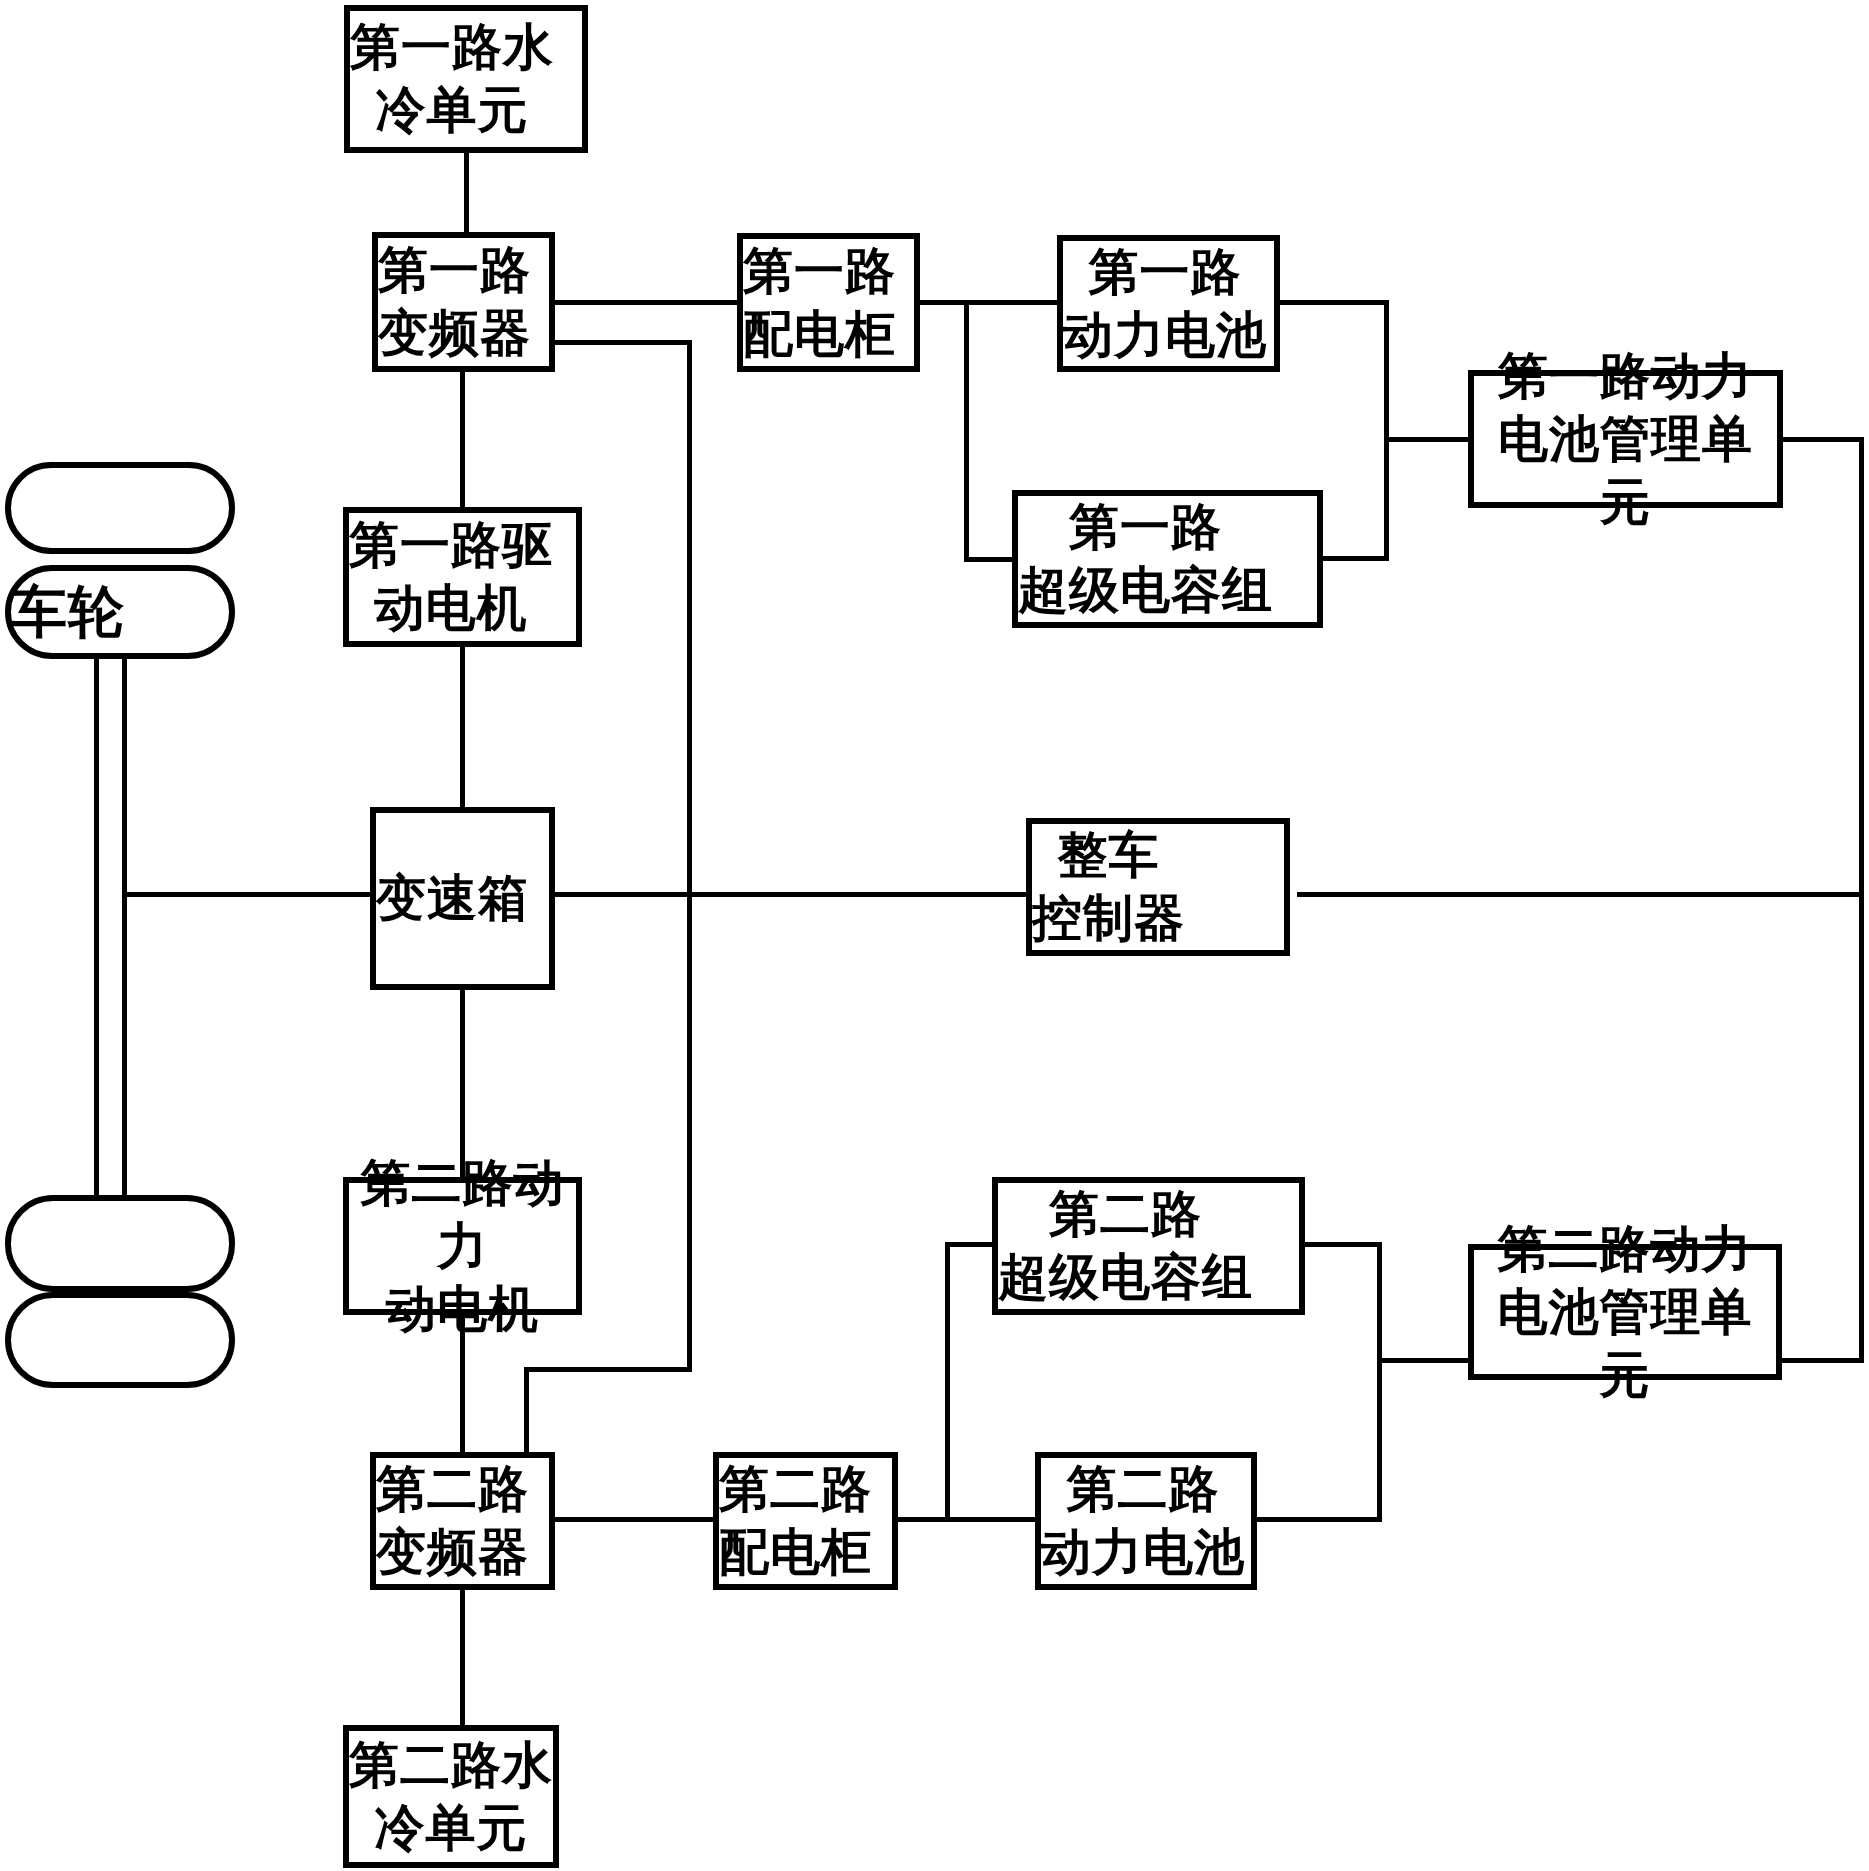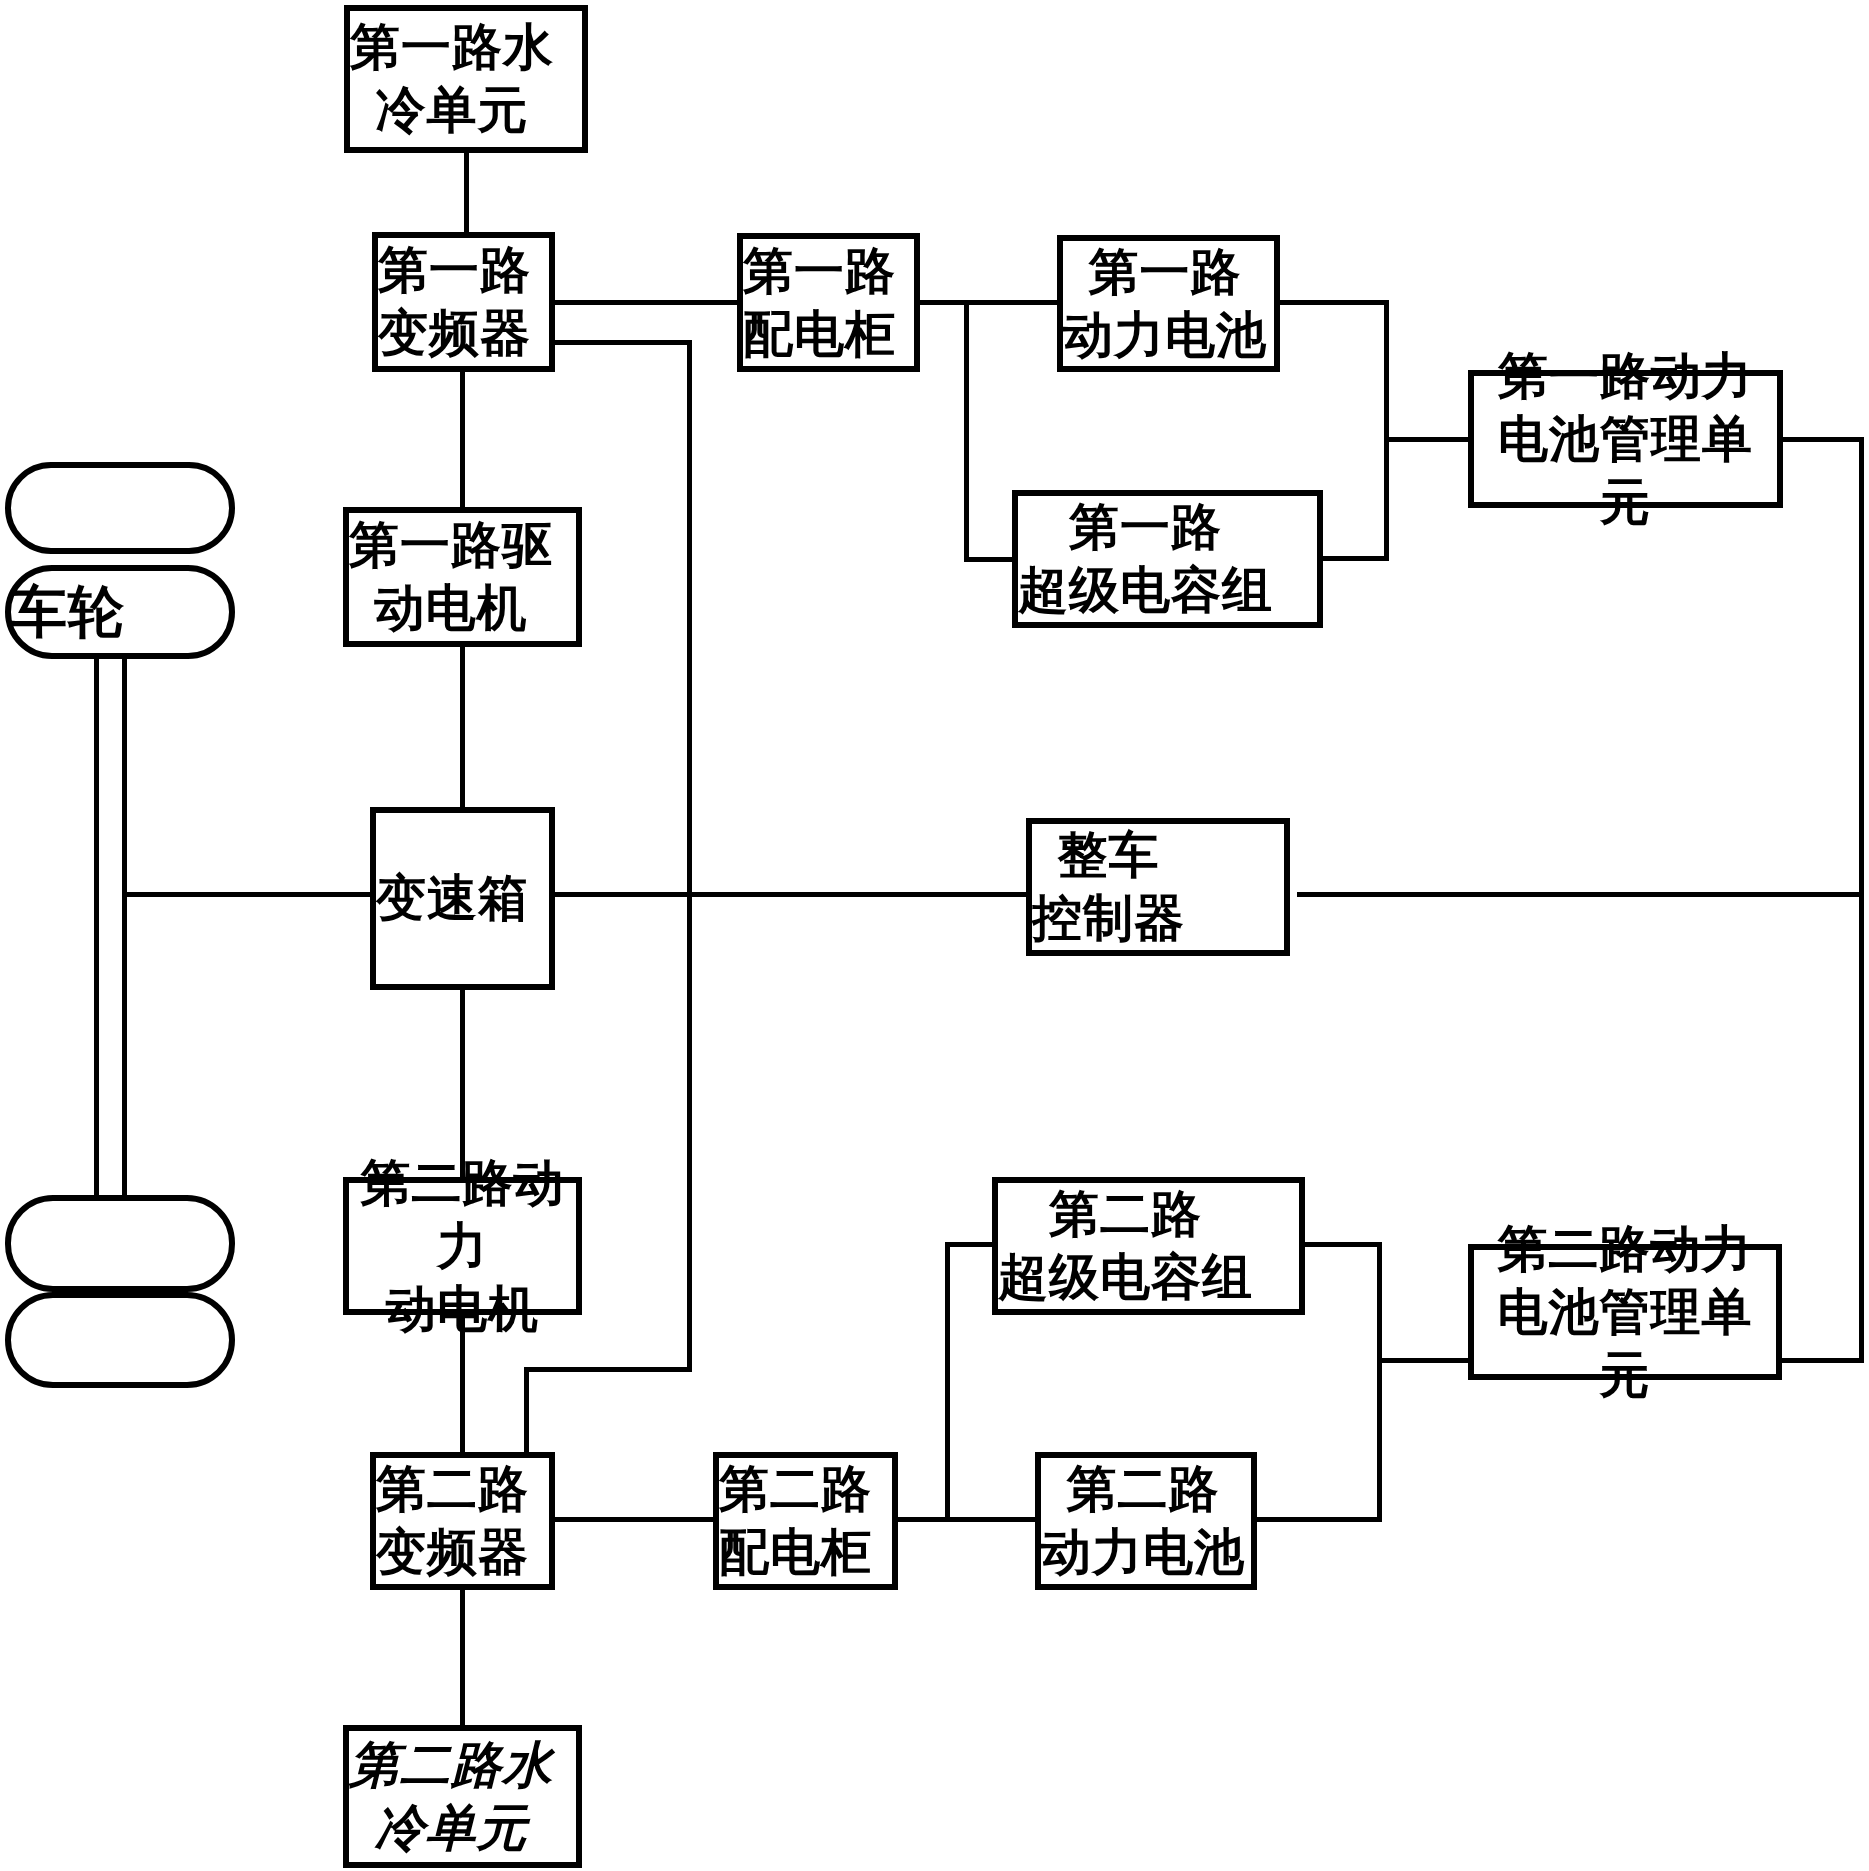--- a/index.html
+++ b/index.html
@@ -136,21 +136,21 @@
 变频器</span>
     </div>
     <div class="node" style="left: 713px; top: 1452px; width: 185px; height: 138px; border-color: rgb(0, 0, 0); border-width: 6px;">
       <span class="label">第二路
 配电柜</span>
     </div>
     <div class="node" style="left: 1035px; top: 1452px; width: 222px; height: 138px; border-color: rgb(0, 0, 0); border-width: 6px;">
       <span class="label">第二路
 动力电池</span>
     </div>
-    <div class="node" style="left: 343px; top: 1725px; width: 239px; height: 143px; border-color: rgb(0, 0, 0); border-width: 6px; font-style: italic;">
+    <div class="node" style="left: 343px; top: 1725px; width: 216px; height: 143px; border-color: rgb(0, 0, 0); border-width: 6px;">
       <span class="label">第二路水
 冷单元</span>
     </div>
     <div class="node capsule" style="left: 5px; top: 462px; width: 230px; height: 92px; border-color: rgb(0, 0, 0); border-width: 6px;"></div>
     <div class="node capsule" style="left: 5px; top: 565px; width: 230px; height: 94px; border-color: rgb(0, 0, 0); border-width: 6px;">
       <span class="label">车轮</span>
     </div>
     <div class="node capsule" style="left: 5px; top: 1195px; width: 230px; height: 97px; border-color: rgb(0, 0, 0); border-width: 6px;"></div>
     <div class="node capsule" style="left: 5px; top: 1292px; width: 230px; height: 96px; border-color: rgb(0, 0, 0); border-width: 6px;"></div>
   </div>

